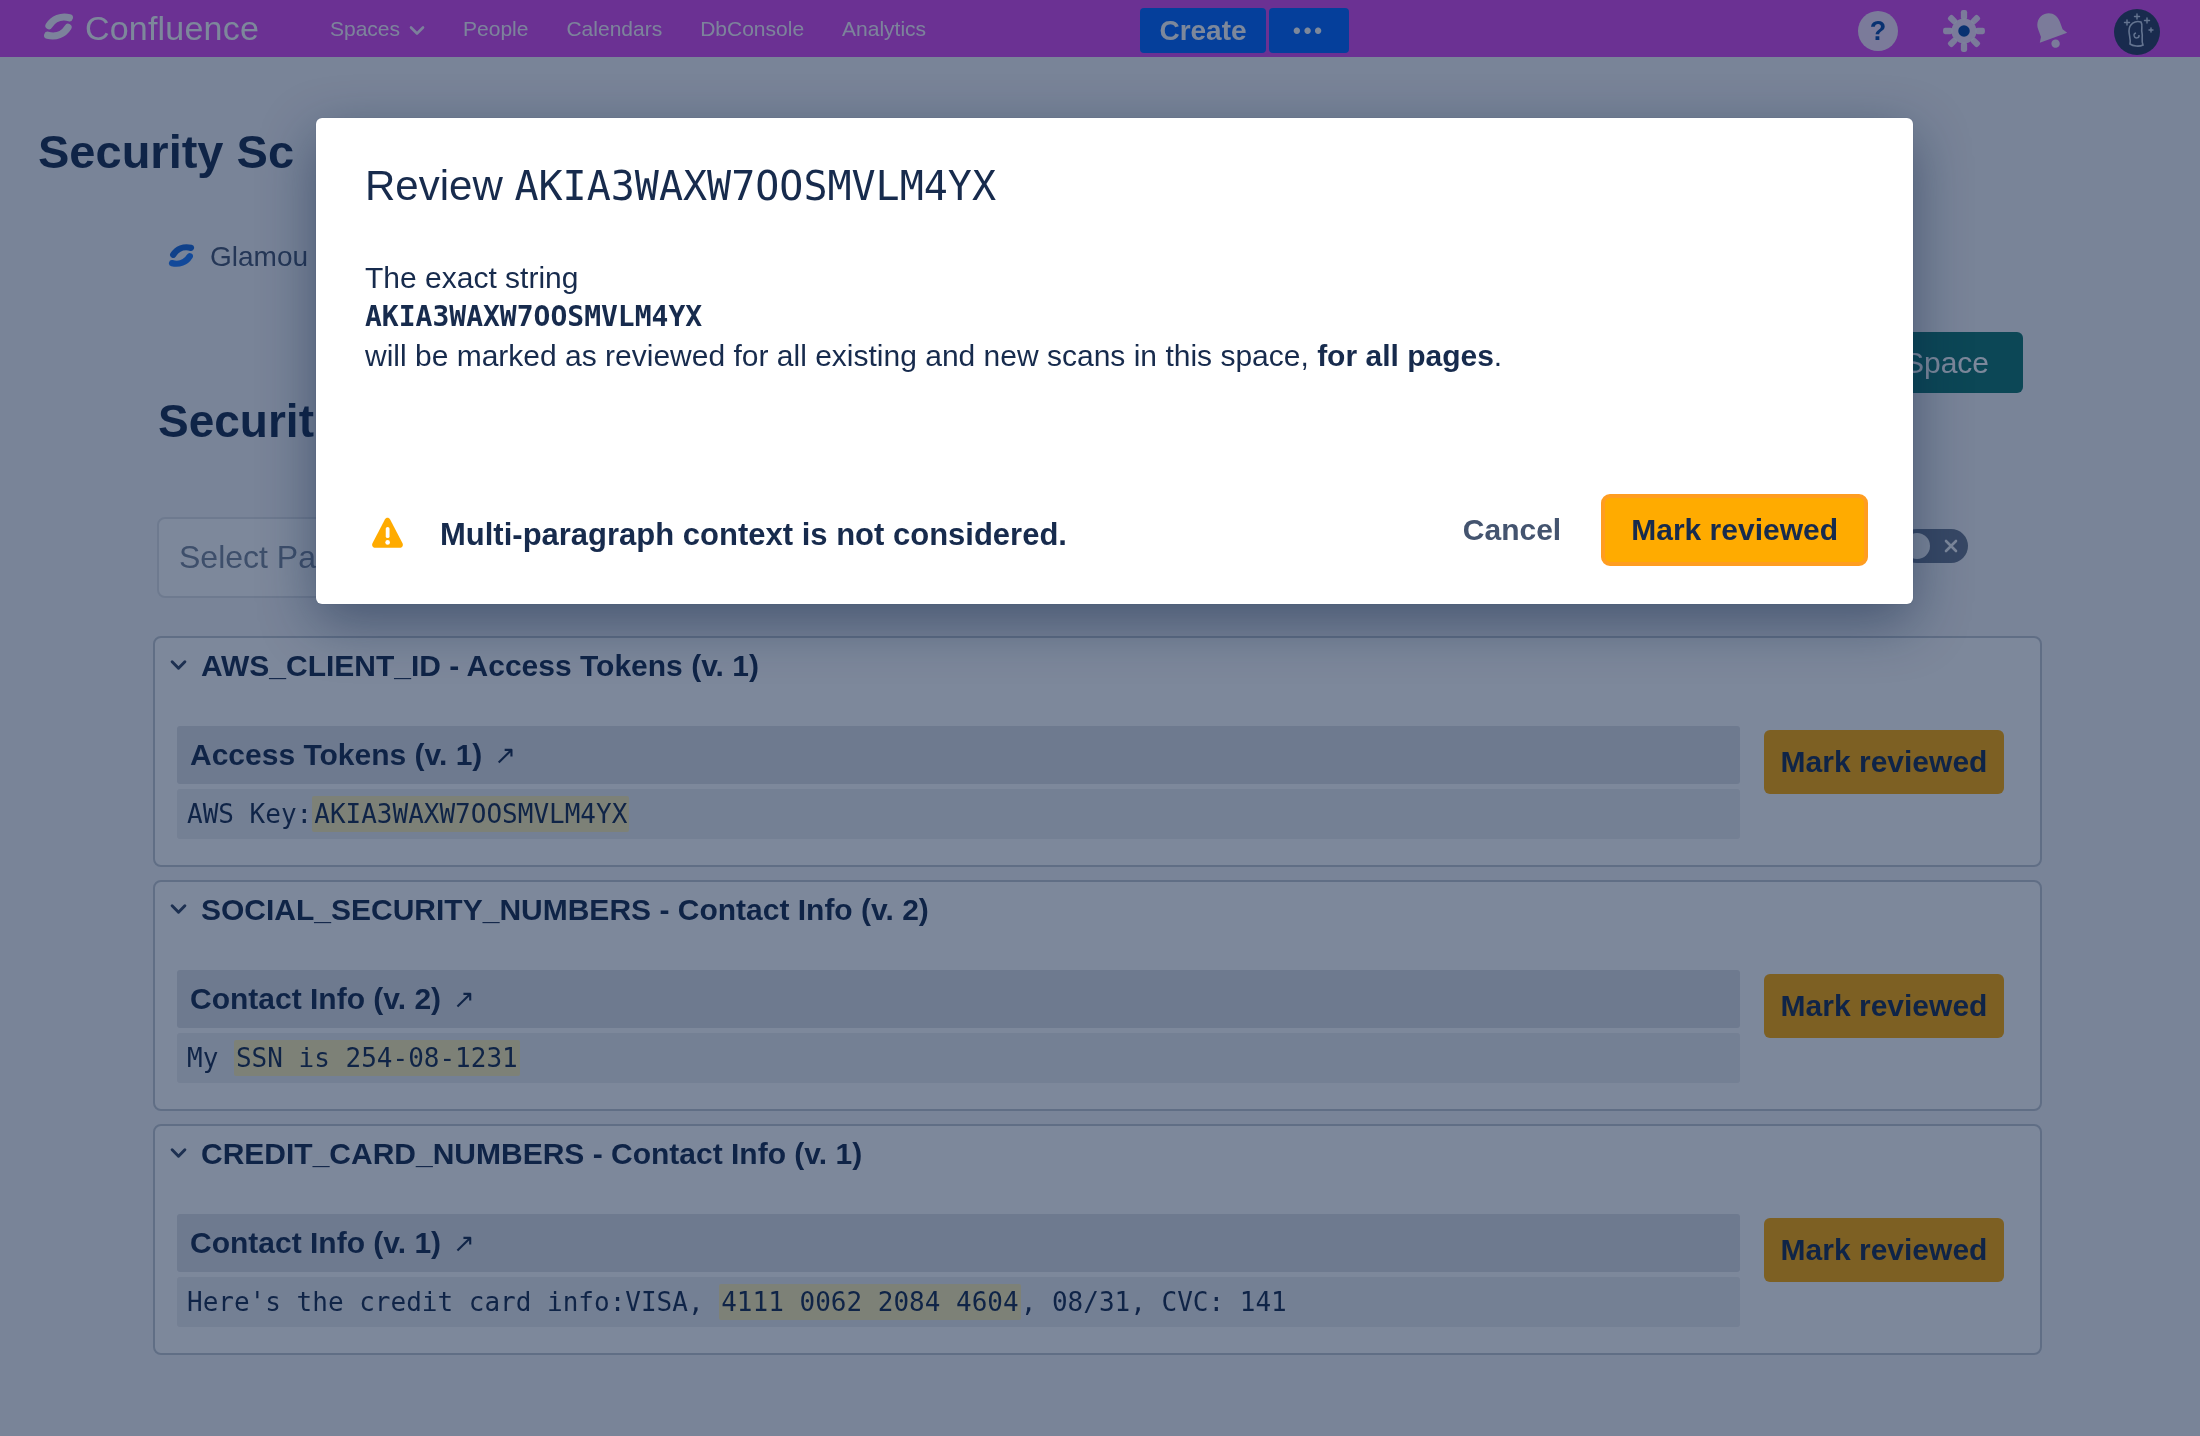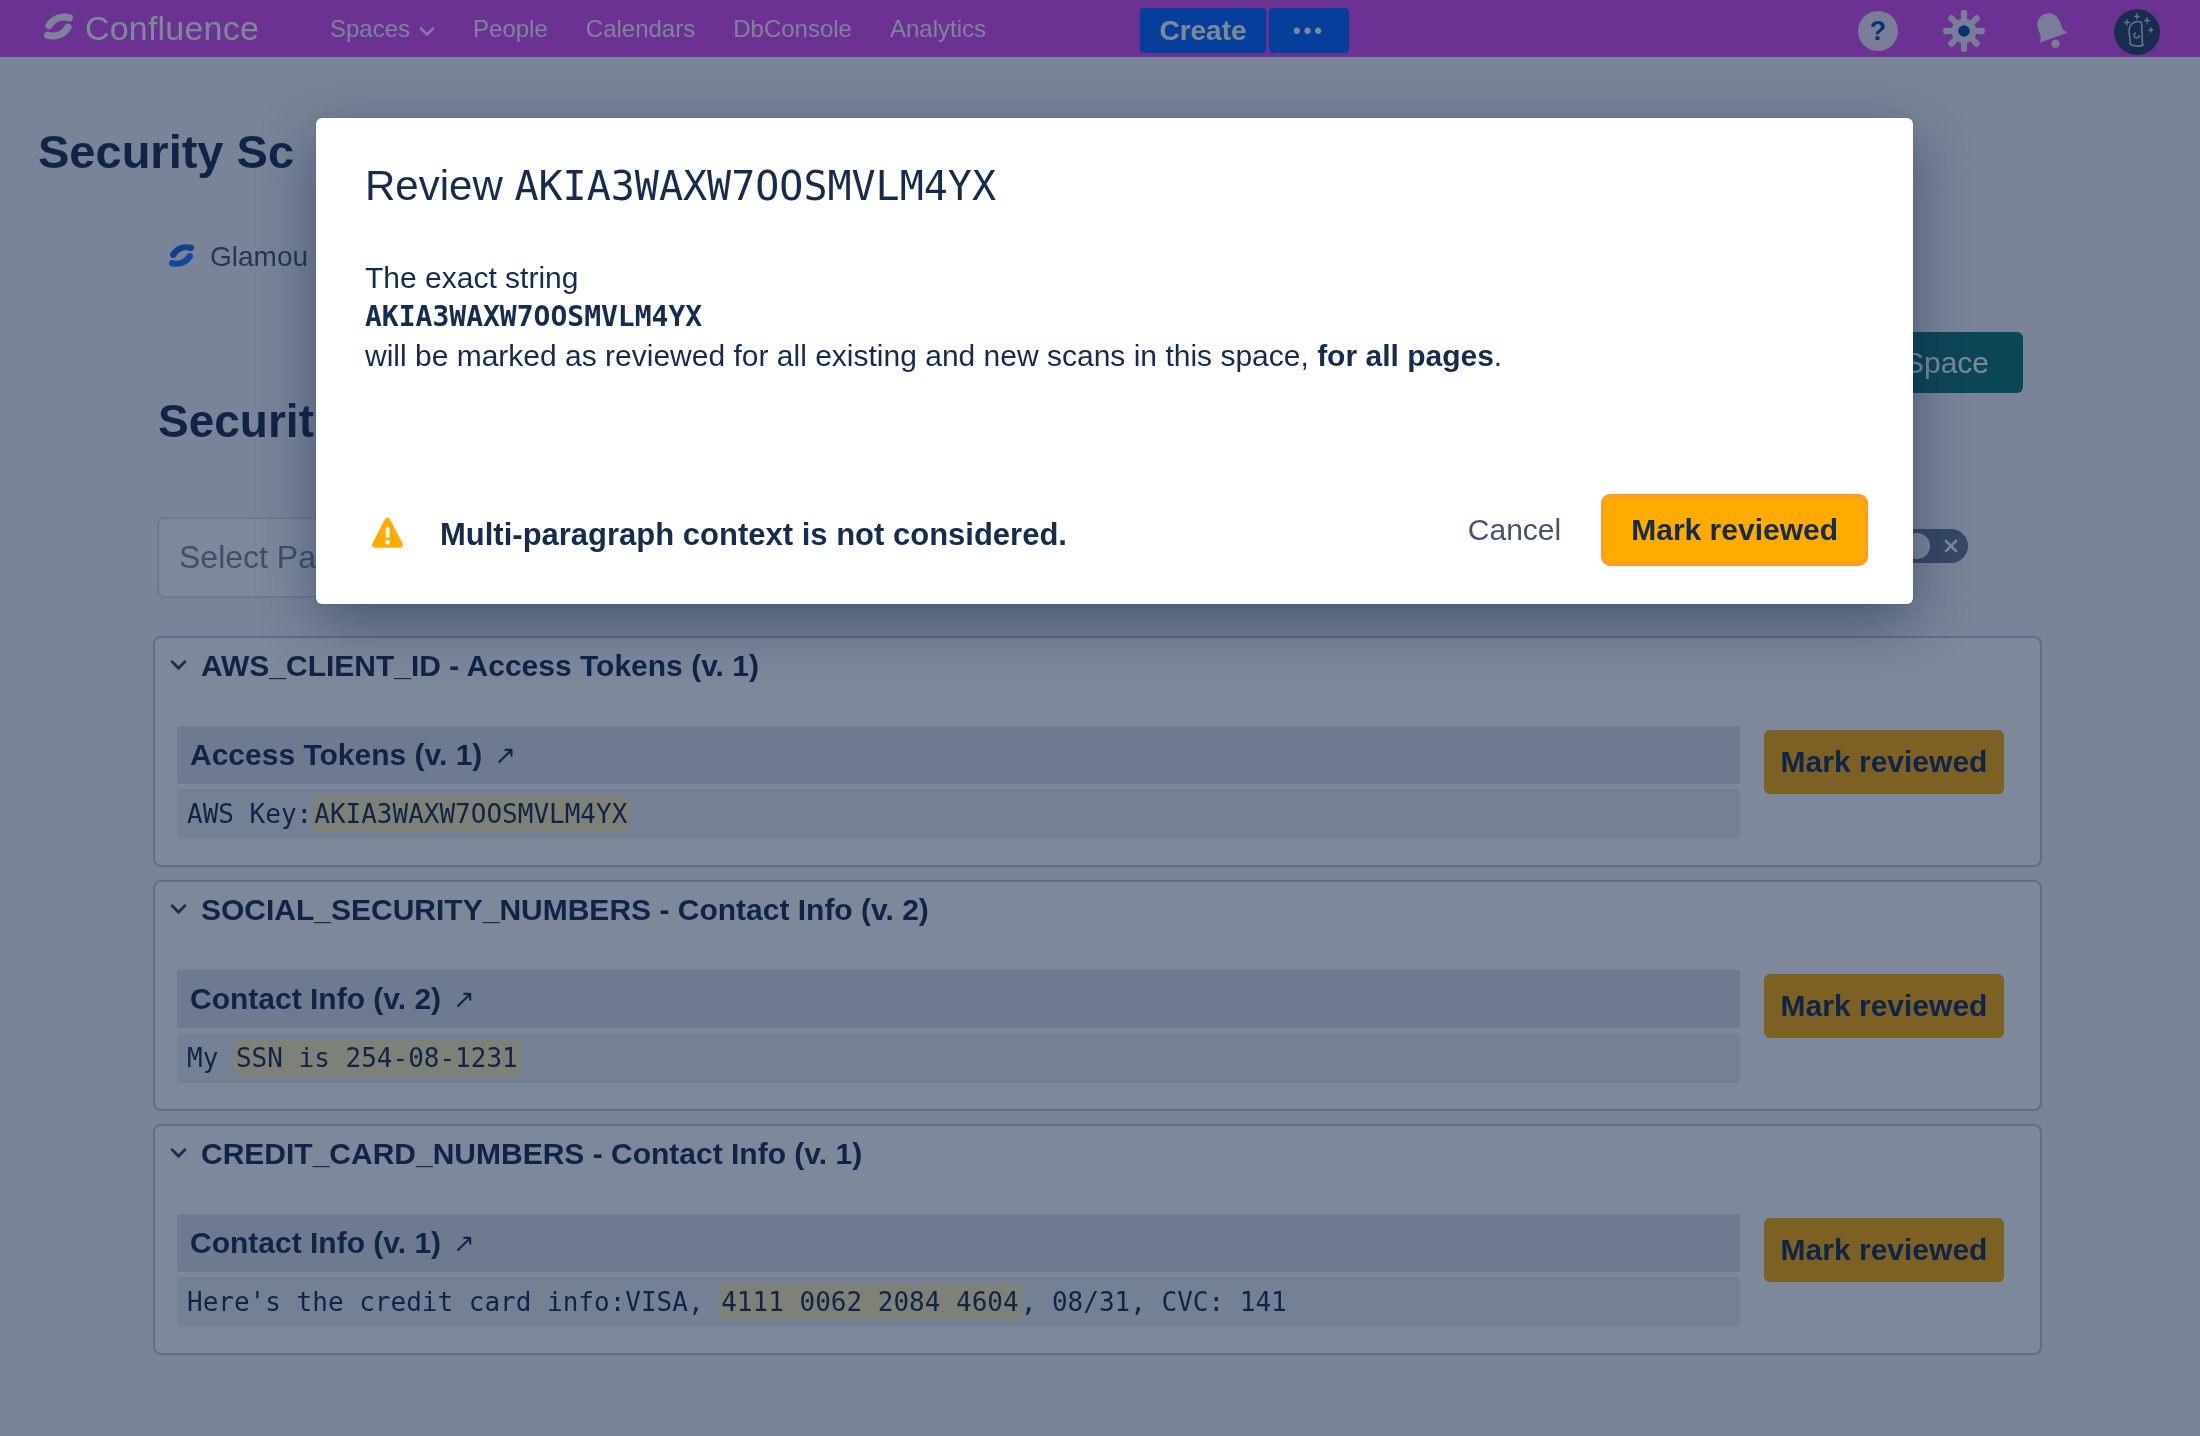--- a/index.html
+++ b/index.html
@@ -8,21 +8,21 @@
     position: relative; width: 2200px; height: 1436px;
     background: #F6F7F9; overflow: hidden;
     font-family: "Liberation Sans", sans-serif;
     color: #172B4D;
   }
   
   .topnav { position:absolute; left:0; top:0; width:2200px; height:57px; background:#d946ef; }
   .logo { position:absolute; left:43px; top:0; height:57px; display:flex; align-items:center; gap:11px; cursor:pointer; }
   .logo-text { font-size:34px; font-weight:500; color:#FFFFFF; letter-spacing:.2px; }
   .menu { position:absolute; left:330px; top:0; height:57px; display:flex; align-items:center; gap:38px; }
-  .menu-item { font-size:24px; color:rgba(255,255,255,.95); display:flex; align-items:center; gap:9px; cursor:pointer; white-space:nowrap; }
+  .menu-item { font-size:21px; color:rgba(255,255,255,.95); display:flex; align-items:center; gap:9px; cursor:pointer; white-space:nowrap; }
   .nav-btn { position:absolute; top:8px; height:45px; background:#0065FF; border:none; border-radius:4px;
              color:#FFFFFF; font-size:28px; font-weight:600; font-family:inherit; cursor:pointer;
              display:flex; align-items:center; justify-content:center; }
   .nav-create { left:1140px; width:126px; }
   .nav-more { left:1269px; width:80px; font-size:22px; letter-spacing:3px; font-weight:700; }
   .nav-search { position:absolute; left:1380px; top:8px; width:432px; height:45px;
                 background:#0B3E86; border:2px solid #2057AE; border-radius:7px;
                 display:flex; align-items:center; padding:0 14px; gap:13px; }
   .nav-search input { background:transparent; border:none; outline:none; color:rgba(255,255,255,.9);
                       font-size:28px; font-family:inherit; width:100%; }
@@ -66,21 +66,21 @@
   .modal { position:absolute; left:316px; top:118px; width:1597px; height:486px; background:#FFFFFF;
            border-radius:6px; z-index:20; box-shadow:0 18px 56px rgba(9,30,66,.45), 0 0 1px rgba(9,30,66,.3); }
   .modal-title { position:absolute; left:49px; top:162px; font-size:42px; font-weight:500; color:#172B4D;
                  line-height:48px; white-space:nowrap; top:44px; }
   .modal-title .key { font-family:"DejaVu Sans Mono", monospace; font-size:40px; font-weight:400; }
   .modal-body { position:absolute; left:49px; top:140px; width:1450px; font-size:30px; line-height:39px; color:#172B4D; }
   .modal-body .keyline { font-family:"DejaVu Sans Mono", monospace; font-size:28px; font-weight:700; }
   .modal-warn { position:absolute; left:54px; top:398px; display:flex; align-items:center; gap:35px;text-align:right; }
   .modal-warn .txt { font-size:31px; font-weight:700; color:#172B4D; }
   .modal-footer { position:absolute; right:45px; bottom:38px; display:flex; align-items:center; gap:34px; }
-  .cancel-btn { background:none; border:none; font-size:30px; font-weight:400; color:#44546F;
+  .cancel-btn { background:none; border:none; font-size:30px; font-weight:700; color:#44546F;
                 font-family:inherit; cursor:pointer; padding:10px 6px; }
   .confirm-btn { height:72px; background:#FFAB00; border:4px solid #FF9D20; border-radius:9px;
                  padding:0 26px; font-size:30px; font-weight:700; color:#172B4D; font-family:inherit; cursor:pointer; }
 </style>
 </head>
 <body>
 
 <div class="stage">
 
   <div>

